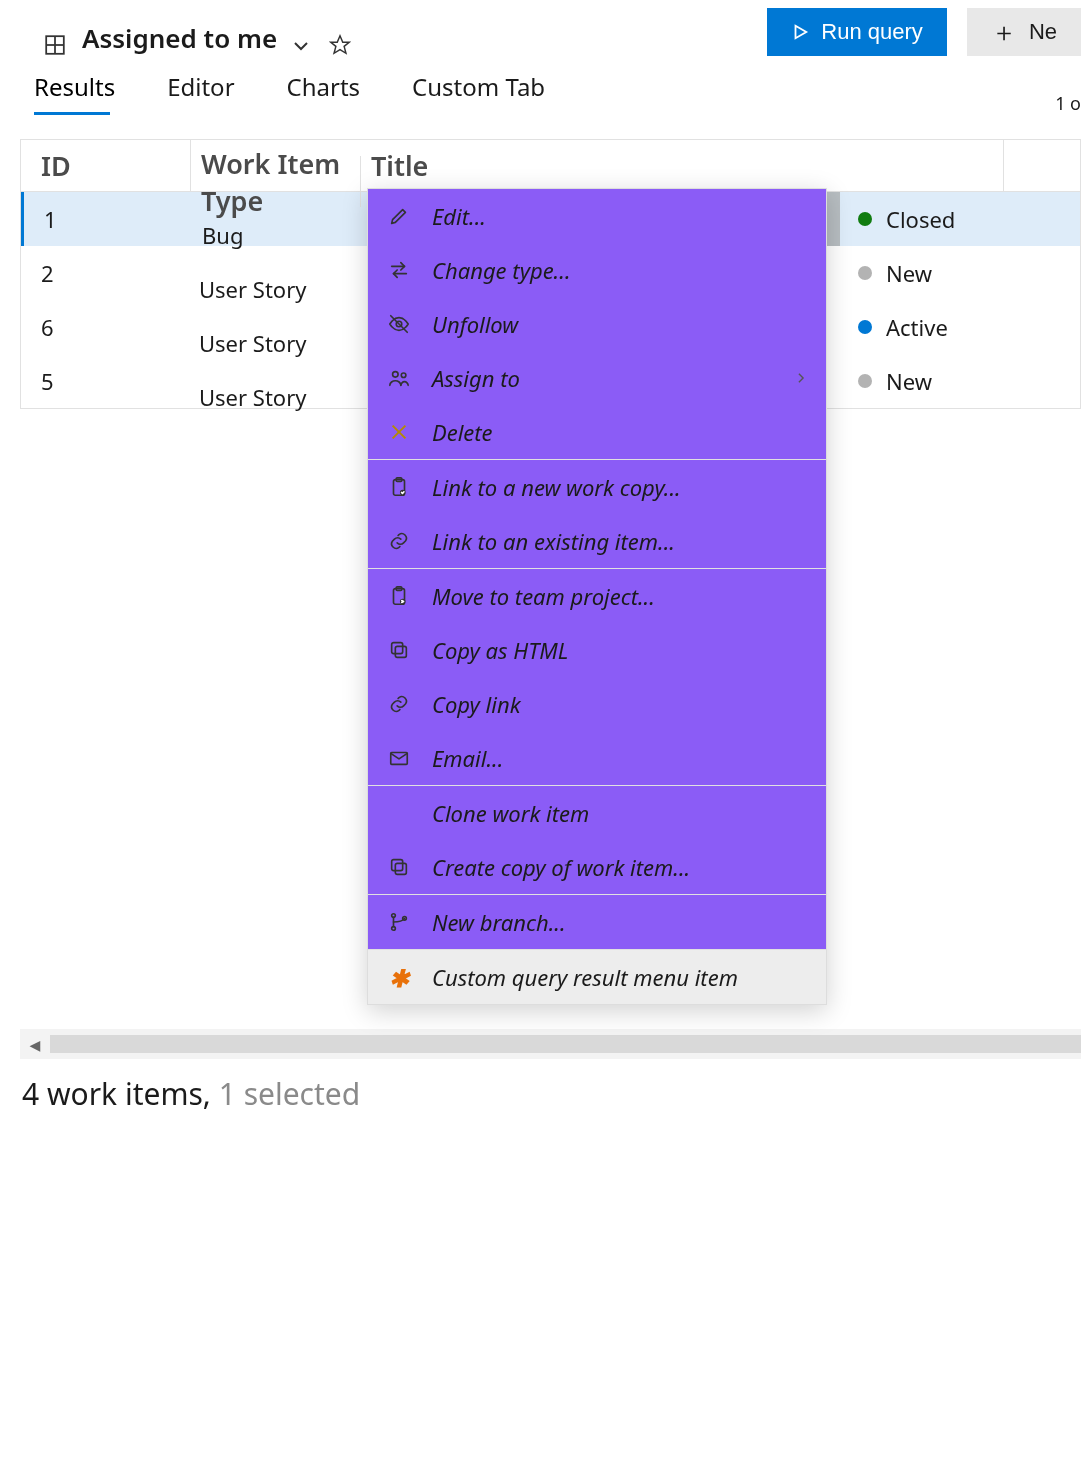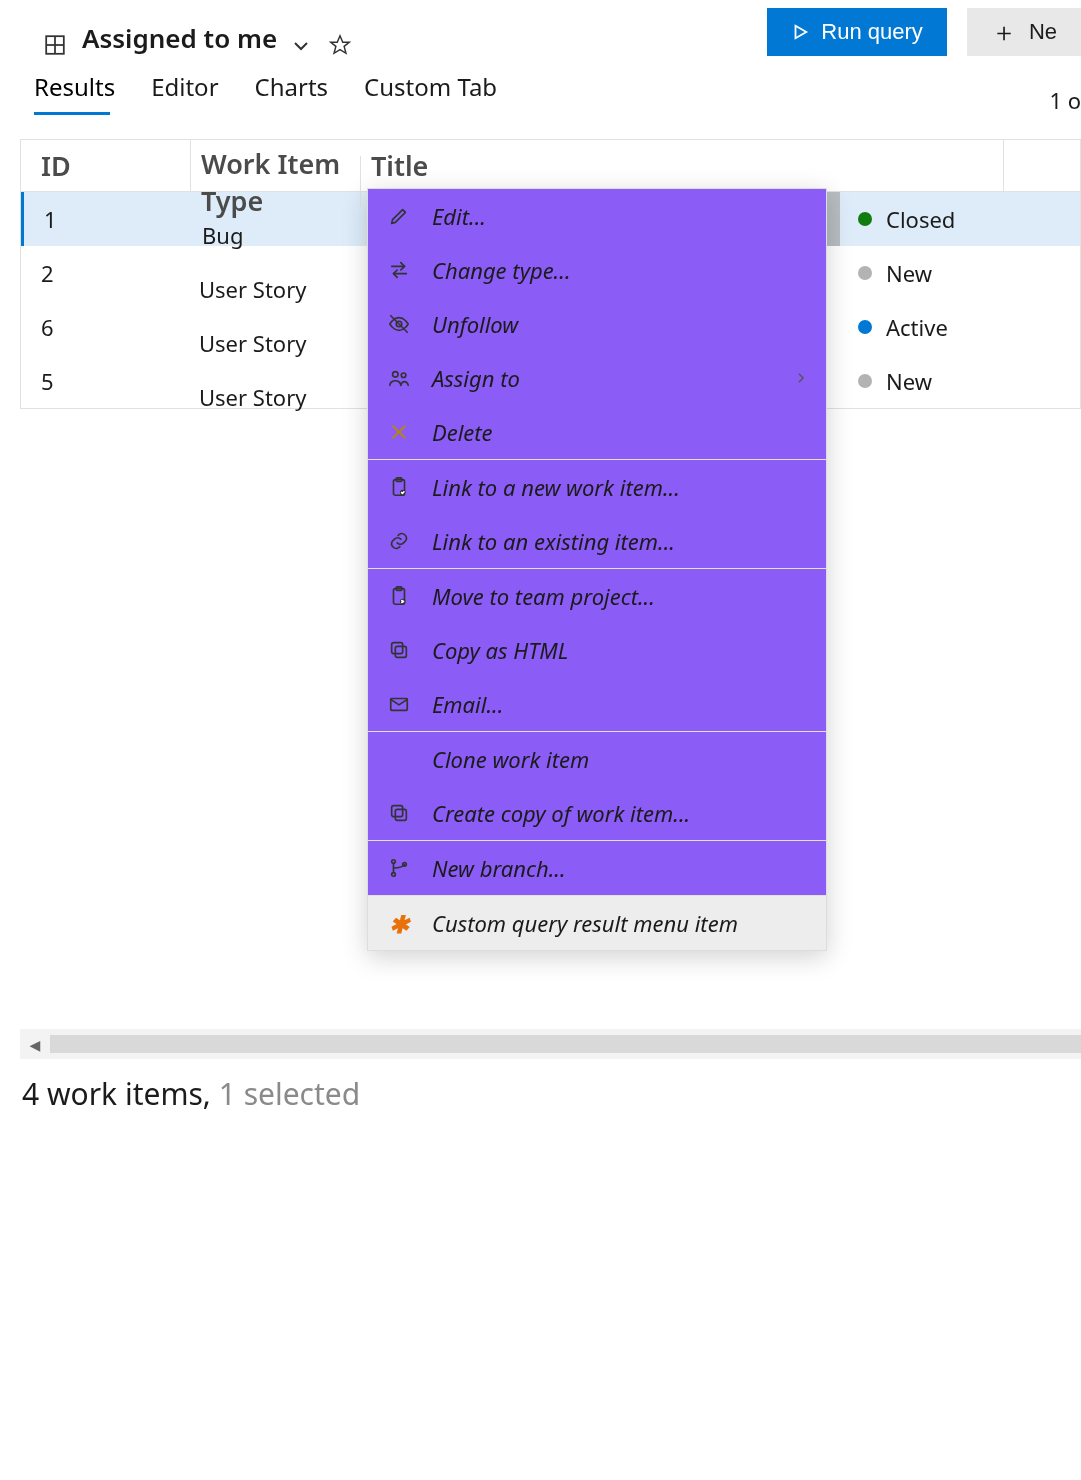--- a/index.html
+++ b/index.html
@@ -24,31 +24,31 @@
   .spacer { flex: 1; }
   .btn {
     display: inline-flex; align-items: center; justify-content: center;
     height: 48px; padding: 0 24px; font-size: 22px; gap: 12px;
     border: none; cursor: pointer;
   }
   .btn-primary { background:#0078d4; color:#fff; }
   .btn-secondary { background:#e8e8e8; color:#1b1b1b; margin-left:20px; }
   .btn-secondary .plus { font-size:26px; font-weight:300; }
   .tabs {
-    display:flex; gap:36px; padding: 14px 0 0 34px;
+    display:flex; gap:52px; padding: 14px 0 0 34px;
     font-size: 24px; align-items:flex-end;
     position:relative;
   }
   .tab { padding-bottom: 12px; cursor:pointer; color:#1b1b1b; }
   .tab.active { color:#000; font-weight:400; }
   .tab.active::after {
     content:""; display:block; height:3px; background:#0078d4;
     position:absolute; bottom:0; width:76px; left:34px;
   }
-  .tabs .right { margin-left:auto; font-size:22px; padding-right:0; color:#1b1b1b; }
+  .tabs .right { margin-left:auto; font-size:18px; padding-right:0; color:#1b1b1b; }
   .grid {
     margin: 24px 0 0 20px;
     border: 1px solid #e1e1e1;
     position:relative;
   }
   .ghead {
     display:flex; height:52px; align-items:center;
     border-bottom:1px solid #e1e1e1; color:#4b4b4b;
     font-size:27px; font-weight:600;
   }
@@ -279,21 +279,21 @@
       <div class="ctx-sep"></div>
       <div class="ctx-item">
     <span class="ctx-ico">
           <svg width="22" height="22" viewBox="0 0 24 24" fill="none" stroke="currentColor" stroke-width="1.8" stroke-linecap="round" stroke-linejoin="round">
             <rect x="6" y="4" width="12" height="17" rx="2"></rect>
             <rect x="9" y="2" width="6" height="4" rx="1"></rect>
             <circle cx="16" cy="18" r="3" fill="currentColor" stroke="none"></circle>
             <path d="M14.8 18l1 1 1.6-1.8" stroke="#fff"></path>
           </svg>
         </span>
-    <span>Link to a new work item...</span>
+    <span>Link to a new work copy...</span>
     </div>
       <div class="ctx-item">
     <span class="ctx-ico">
           <svg width="22" height="22" viewBox="0 0 24 24" fill="none" stroke="currentColor" stroke-width="1.8" stroke-linecap="round" stroke-linejoin="round">
             <path d="M10 14a5 5 0 0 0 7 0l2-2a5 5 0 0 0-7-7l-1 1"></path>
             <path d="M14 10a5 5 0 0 0-7 0l-2 2a5 5 0 0 0 7 7l1-1"></path>
           </svg>
         </span>
     <span>Link to an existing item...</span>
     </div>
@@ -310,20 +310,29 @@
     <span>Move to team project...</span>
     </div>
       <div class="ctx-item">
     <span class="ctx-ico">
           <svg width="22" height="22" viewBox="0 0 24 24" fill="none" stroke="currentColor" stroke-width="1.8" stroke-linecap="round" stroke-linejoin="round">
             <rect x="8" y="8" width="12" height="12" rx="2"></rect>
             <rect x="4" y="4" width="12" height="12" rx="2"></rect>
           </svg>
         </span>
     <span>Copy as HTML</span>
+    </div>
+      <div class="ctx-item">
+    <span class="ctx-ico">
+          <svg width="22" height="22" viewBox="0 0 24 24" fill="none" stroke="currentColor" stroke-width="1.8" stroke-linecap="round" stroke-linejoin="round">
+            <path d="M10 14a5 5 0 0 0 7 0l2-2a5 5 0 0 0-7-7l-1 1"></path>
+            <path d="M14 10a5 5 0 0 0-7 0l-2 2a5 5 0 0 0 7 7l1-1"></path>
+          </svg>
+        </span>
+    <span>Copy link</span>
     </div>
       <div class="ctx-item">
     <span class="ctx-ico">
           <svg width="22" height="22" viewBox="0 0 24 24" fill="none" stroke="currentColor" stroke-width="1.8" stroke-linecap="round" stroke-linejoin="round">
             <rect x="3" y="6" width="18" height="13" rx="1"></rect>
             <polyline points="3,7 12,13 21,7"></polyline>
           </svg>
         </span>
     <span>Email...</span>
     </div>

